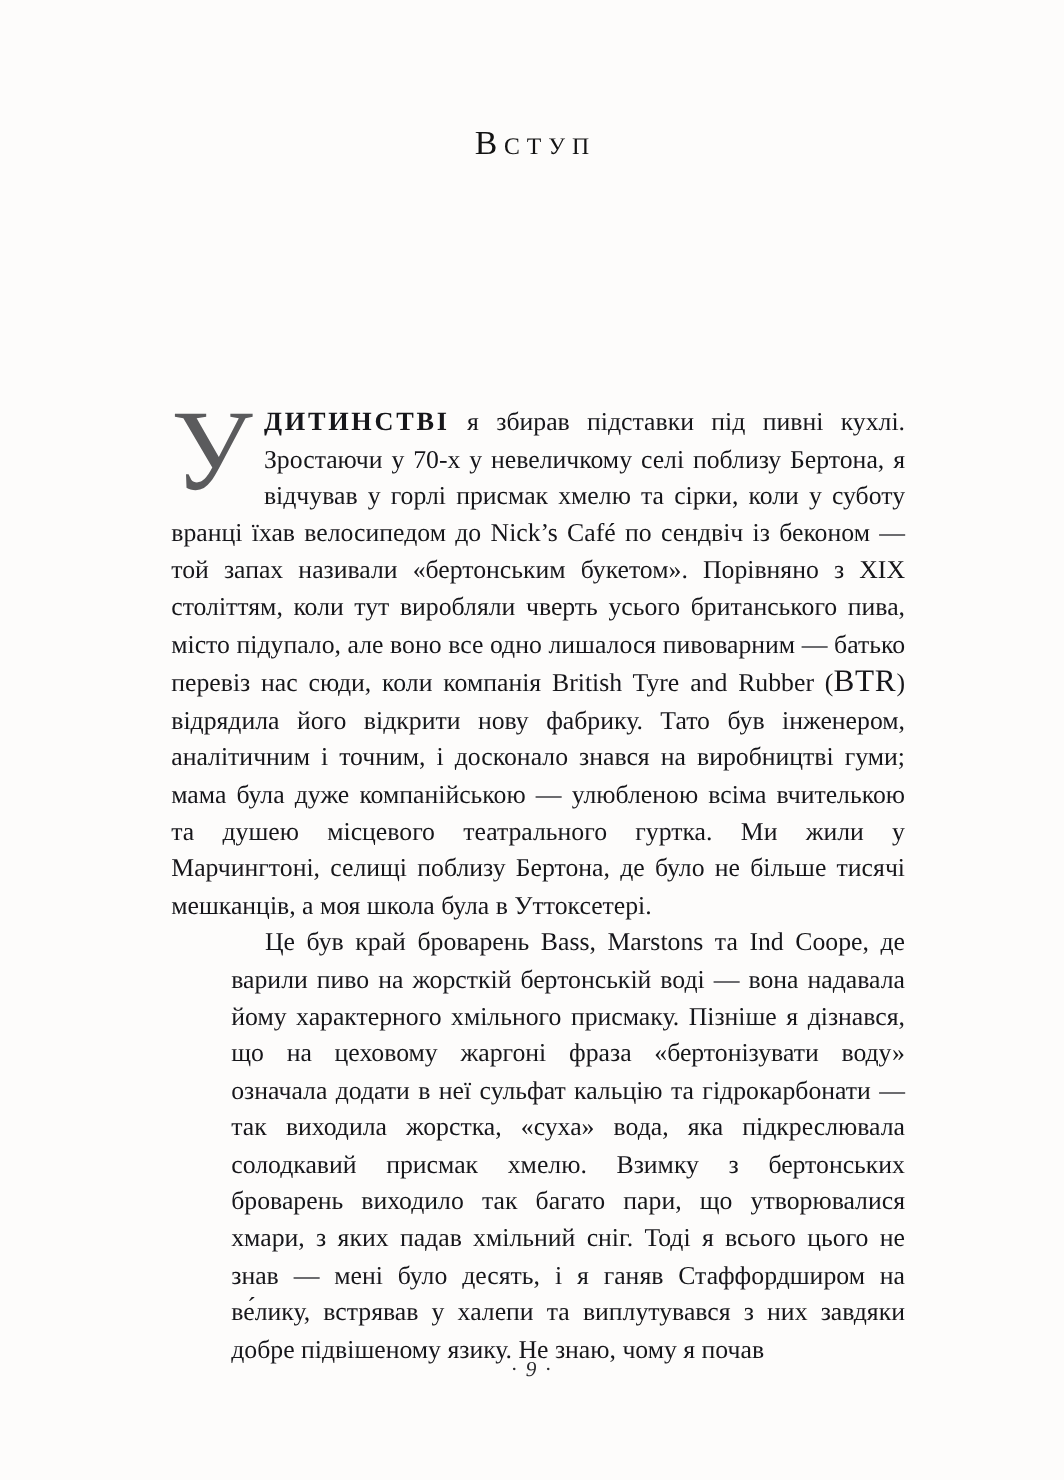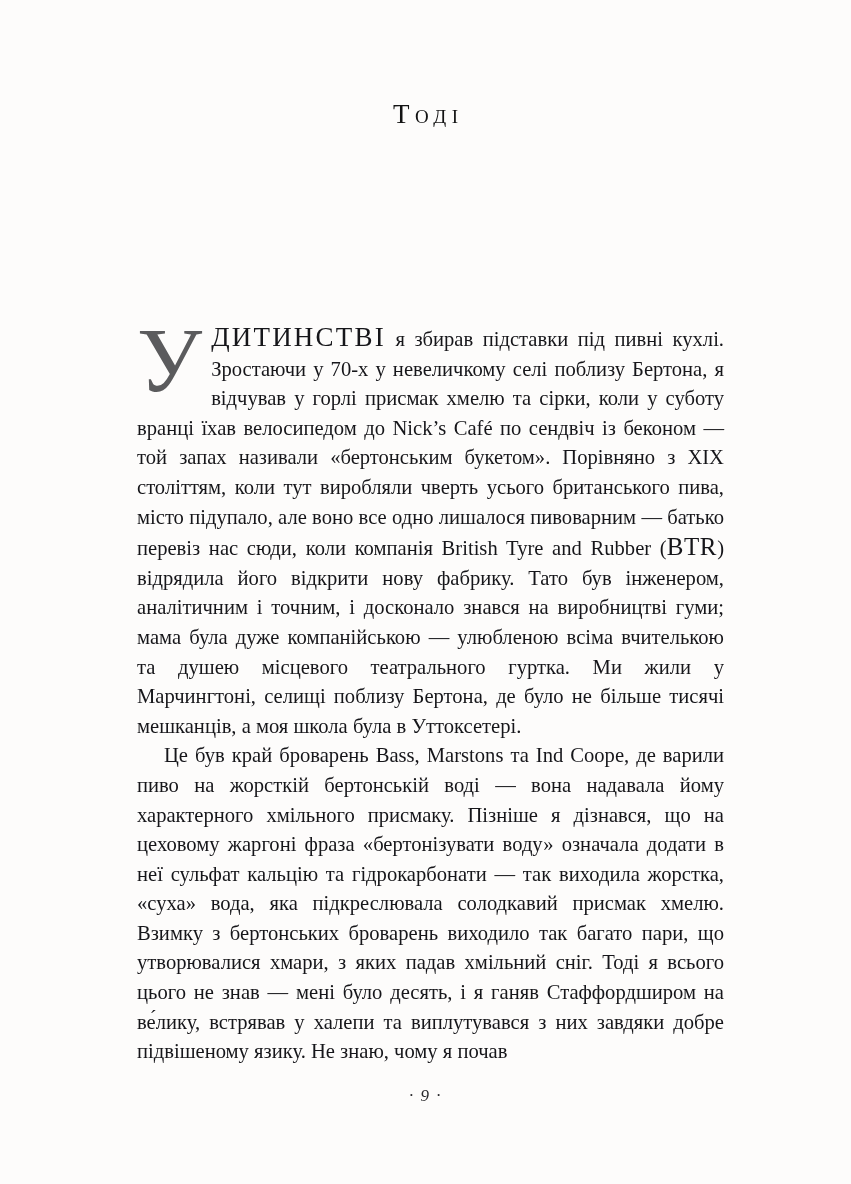--- a/index.html
+++ b/index.html
@@ -52,39 +52,40 @@
     font-size: 20.6px;
     line-height: 29.6px;
     text-align: justify;
     text-justify: inter-word;
     color: #16161a;
     hyphens: manual;
   }
 
   .body-par + .body-par {
     text-indent: 27px;
+    margin-left: 48px;
   }
 
   
   .dropcap {
     float: left;
     font-family: "Liberation Serif", "DejaVu Serif", serif;
     font-size: 92px;
     line-height: 70px;
     color: #5b5b5d;
     margin: 2px 9px 0 0;
     padding: 0;
     font-weight: 400;
   }
 
   .opening-caps {
     font-variant: small-caps;
-    font-weight: 400;
+    font-weight: 700;
     letter-spacing: 2.2px;
-    font-size: 27px;
+    font-size: 21px;
   }
 
   .smallcaps {
     font-variant: small-caps;
     letter-spacing: 0.6px;
     font-size: 25px;
   }
 
   
   .folio {
@@ -97,21 +98,21 @@
     font-style: italic;
     color: #29292c;
     letter-spacing: 1.5px;
   }
 </style>
 </head>
 <body>
 
 <div class="page">
 
-  <div class="chapter-title">Тоді</div>
+  <div class="chapter-title">Вступ</div>
 
   <div class="text-column">
 
     <p class="body-par"><span class="dropcap">У</span><span class="opening-caps">ДИТИНСТВІ</span><span> я збирав підставки під пивні кухлі. Зростаючи у 70-х у невеличкому селі поблизу Бертона, я відчував у горлі присмак хмелю та сірки, коли у суботу вранці їхав велосипедом до Nick’s Café по сендвіч із беконом — той запах називали «бертонським букетом». Порівняно з XIX століттям, коли тут виробляли чверть усього британського пива, місто підупало, але воно все одно лишалося пивоварним — батько перевіз нас сюди, коли компанія British Tyre and Rubber (</span><span class="smallcaps">BTR</span><span>) відрядила його відкрити нову фабрику. Тато був інженером, аналітичним і точним, і досконало знався на виробництві гуми; мама була дуже компанійською — улюбленою всіма вчителькою та душею місцевого театрального гуртка. Ми жили у Марчингтоні, селищі поблизу Бертона, де було не більше тисячі мешканців, а моя школа була в Уттоксетері.</span></p>
 
     <p class="body-par">Це був край броварень Bass, Marstons та Ind Coope, де варили пиво на жорсткій бертонській воді — вона надавала йому характерного хмільного присмаку. Пізніше я дізнався, що на цеховому жаргоні фраза «бертонізувати воду» означала додати в неї сульфат кальцію та гідрокарбонати — так виходила жорстка, «суха» вода, яка підкреслювала солодкавий присмак хмелю. Взимку з бертонських броварень виходило так багато пари, що утворювалися хмари, з яких падав хмільний сніг. Тоді я всього цього не знав — мені було десять, і я ганяв Стаффордширом на ве́лику, встрявав у халепи та виплутувався з них завдяки добре підвішеному язику. Не знаю, чому я почав</p>
 
   </div>
 
   <div class="folio">· 9 ·</div>

